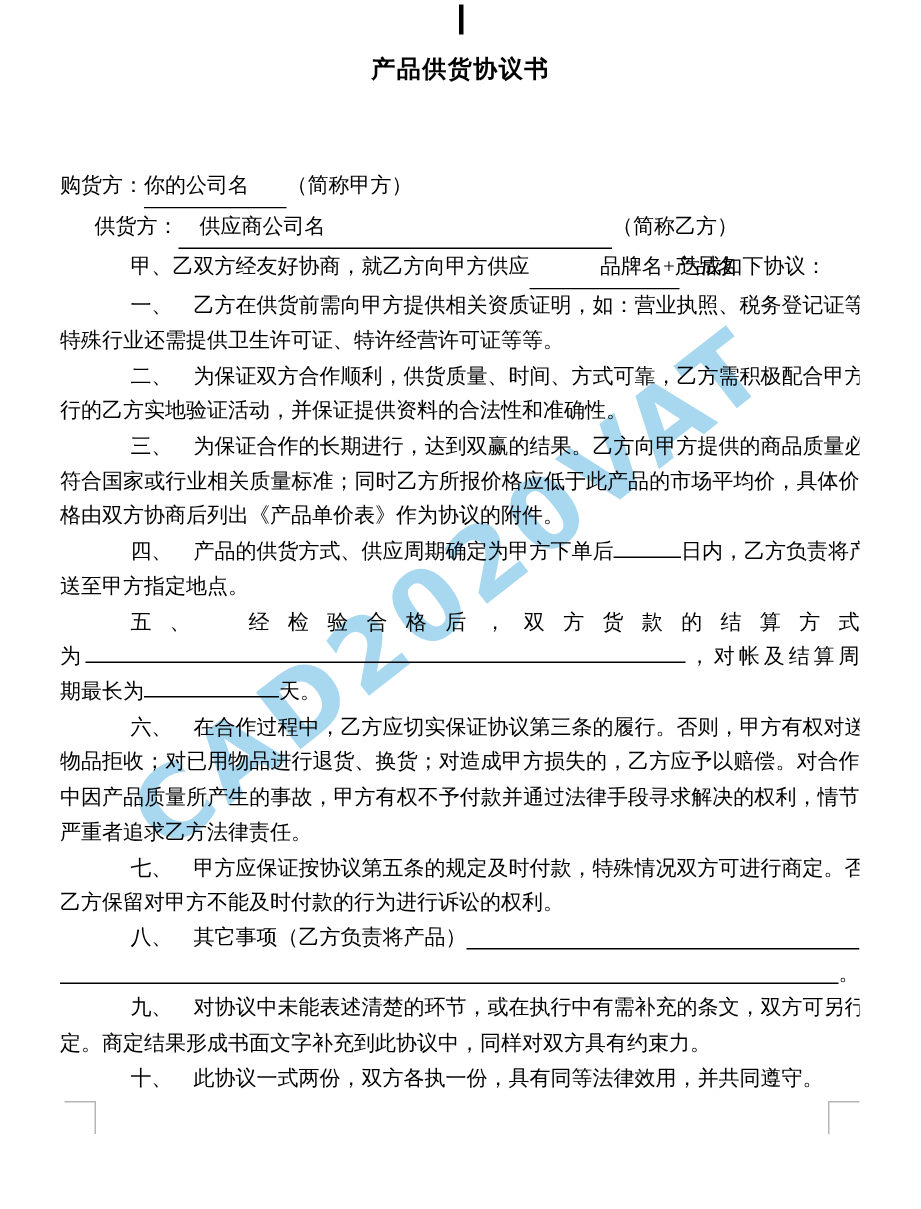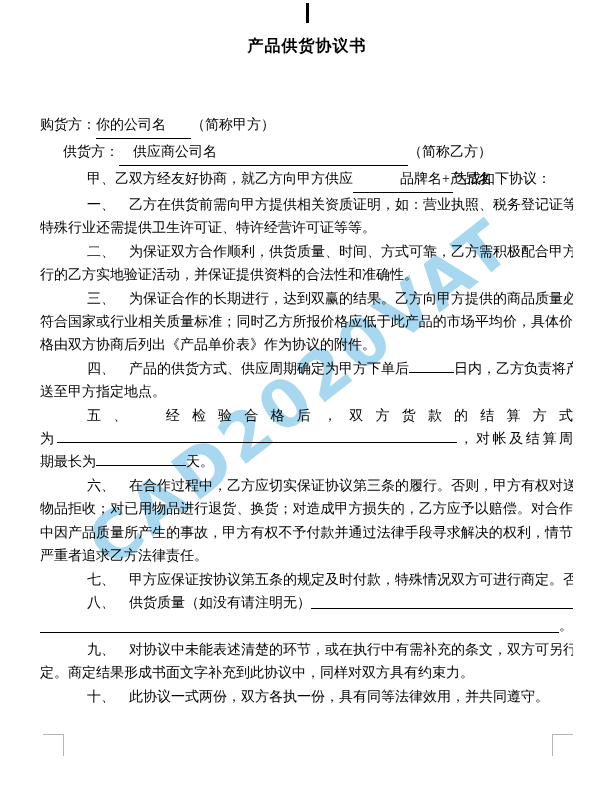--- a/index.html
+++ b/index.html
@@ -86,22 +86,23 @@
       <div class="line fill indent"><span class="t">四、　产品的供货方式、供应周期确定为甲方下单后</span><span class="blank" style="width: 45px;"></span><span class="t">日内，乙方负责将产品</span></div>
       <div class="line left"><span class="t">送至甲方指定地点。</span></div>
       <div class="line fill indent"><span class="t">五、　经检验合格后，双方货款的结算方式</span></div>
       <div class="line fill"><span class="t">为</span><span class="blank" style="width: 400px;"></span><span class="t">，对帐及结算周</span></div>
       <div class="line left"><span class="t">期最长为</span><span class="blank" style="width: 90px;"></span><span class="t">天。</span></div>
       <div class="line fill indent"><span class="t">六、　在合作过程中，乙方应切实保证协议第三条的履行。否则，甲方有权对送来</span></div>
       <div class="line fill"><span class="t">物品拒收；对已用物品进行退货、换货；对造成甲方损失的，乙方应予以赔偿。对合作</span></div>
       <div class="line fill"><span class="t">中因产品质量所产生的事故，甲方有权不予付款并通过法律手段寻求解决的权利，情节</span></div>
       <div class="line left"><span class="t">严重者追求乙方法律责任。</span></div>
       <div class="line fill indent"><span class="t">七、　甲方应保证按协议第五条的规定及时付款，特殊情况双方可进行商定。否则，</span></div>
+      <div class="line left"><span class="t">乙方保留对甲方不能及时付款的行为进行诉讼的权利。</span></div>
       <div class="line flex indent">
-        <span class="t">八、　供货质量（如没有请注明无）</span>
+        <span class="t">八、　其它事项（乙方负责将产品）</span>
         <span class="blank"></span>
       </div>
       <div class="line flex">
         <span class="blank"></span>
         <span class="t">。</span>
       </div>
       <div class="line fill indent"><span class="t">九、　对协议中未能表述清楚的环节，或在执行中有需补充的条文，双方可另行商</span></div>
       <div class="line left"><span class="t">定。商定结果形成书面文字补充到此协议中，同样对双方具有约束力。</span></div>
       <div class="line left indent"><span class="t">十、　此协议一式两份，双方各执一份，具有同等法律效用，并共同遵守。</span></div>
     </div>

